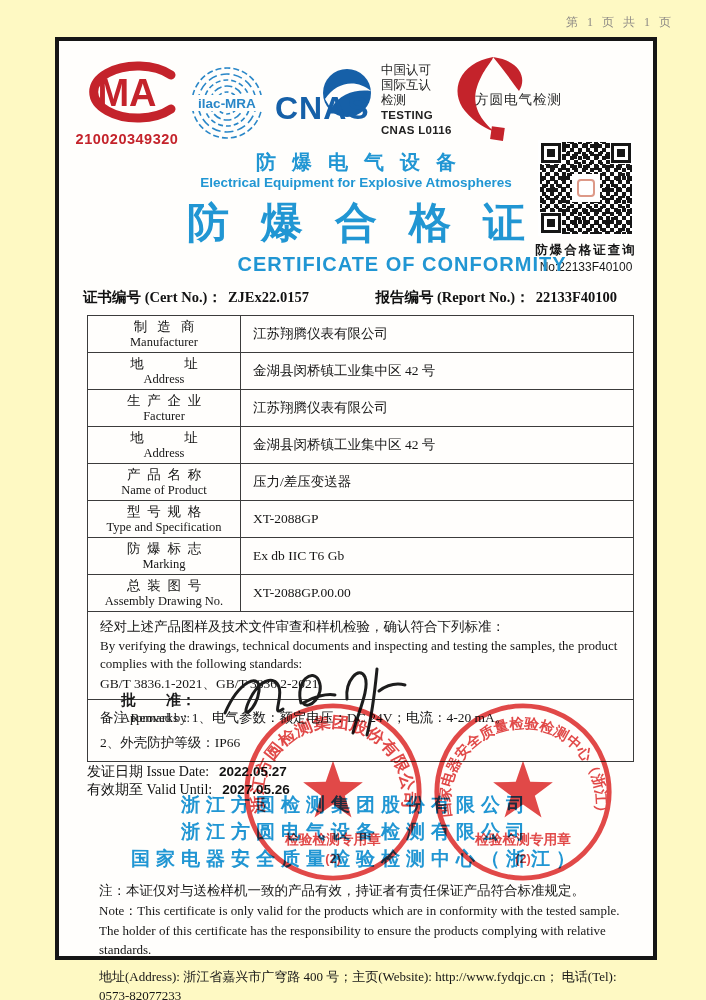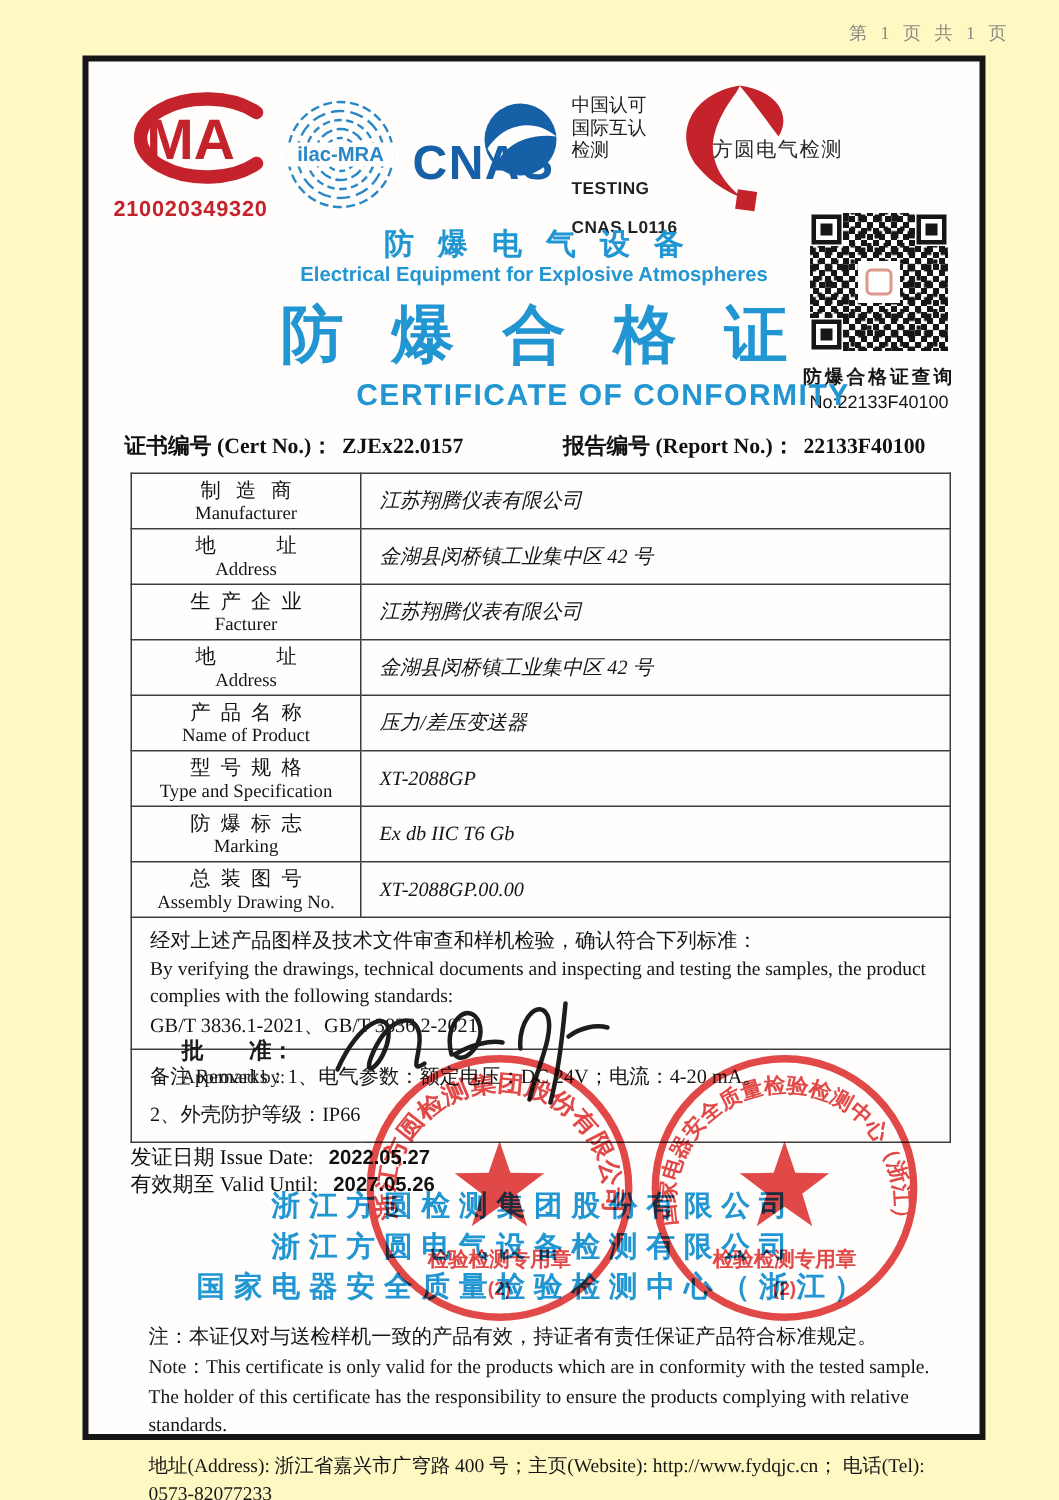--- a/index.html
+++ b/index.html
@@ -20,21 +20,21 @@
   }
   
   .logo-row { position:absolute; left:0; top:0; width:100%; height:120px; }
   .cma { position:absolute; left:16px; top:20px; width:104px; text-align:center; }
   .cma-num { margin-top:4px; color:#c4232b; font-weight:bold; font-size:14.5px;
              font-family:"Liberation Sans", sans-serif; letter-spacing:0.5px; }
   .ilac { position:absolute; left:130px; top:24px; width:76px; text-align:left; }
   .cnas { position:absolute; left:214px; top:26px; }
   .cnas-col { position:absolute; left:322px; top:22px; line-height:15px;
               font-size:12.5px; color:#222; font-family:"Liberation Sans", sans-serif; }
-  .cnas-col .b { font-weight:bold; font-size:11.5px; letter-spacing:0.3px;margin-top:11px; }
+  .cnas-col .b { font-weight:bold; font-size:11.5px; letter-spacing:0.3px; }
   .fy { position:absolute; left:372px; top:12px; width:200px; height:100px; }
   .fy-label { position:absolute; left:44px; top:38px; font-size:13.5px; color:#2a2a2a;
               letter-spacing:1px; font-family:"Liberation Sans", sans-serif; }
   
   .qr-block { position:absolute; right:8px; top:99px; width:118px; text-align:center;
               font-family:"Liberation Sans", sans-serif; }
   .qr-caption { font-size:12.5px; font-weight:bold; color:#161616; letter-spacing:2px; margin-top:2px; }
   .qr-no { font-size:12px; color:#161616; margin-top:1px; }
   
   .titles { position:absolute; left:0; top:0; width:100%; text-align:center;
@@ -51,21 +51,21 @@
               display:flex; justify-content:space-between;
               font-size:14.5px; font-weight:bold; color:#111; }
   .cert-row .grp span { margin-right:6px; }
   
   table.main { position:absolute; left:28px; top:274px; width:547px;
                border-collapse:collapse; }
   table.main td { border:1px solid #3c3c3c; font-size:13.5px; color:#151515; }
   td.lab { width:153px; text-align:center; padding:2px 2px; }
   td.lab .cn { display:block; font-size:13.5px; white-space:pre; }
   td.lab .en { display:block; font-size:12.5px; margin-top:-1px; }
-  td.val { padding:4px 12px;font-style:italic; }
+  td.val { padding:4px 12px; }
   td.wide { padding:5px 12px; line-height:1.45; }
   td.wide .en { font-size:13px; }
   td.rem { padding:5px 12px; line-height:1.9; }
   
   .approve { position:absolute; left:62px; top:650px; }
   .approve .cn { font-size:15px; font-weight:bold; white-space:pre; }
   .approve .en { font-size:12.5px; margin-top:1px; }
   .sig { position:absolute; left:150px; top:610px; }
   
   .dates { position:absolute; left:28px; right:40px; top:722px;

